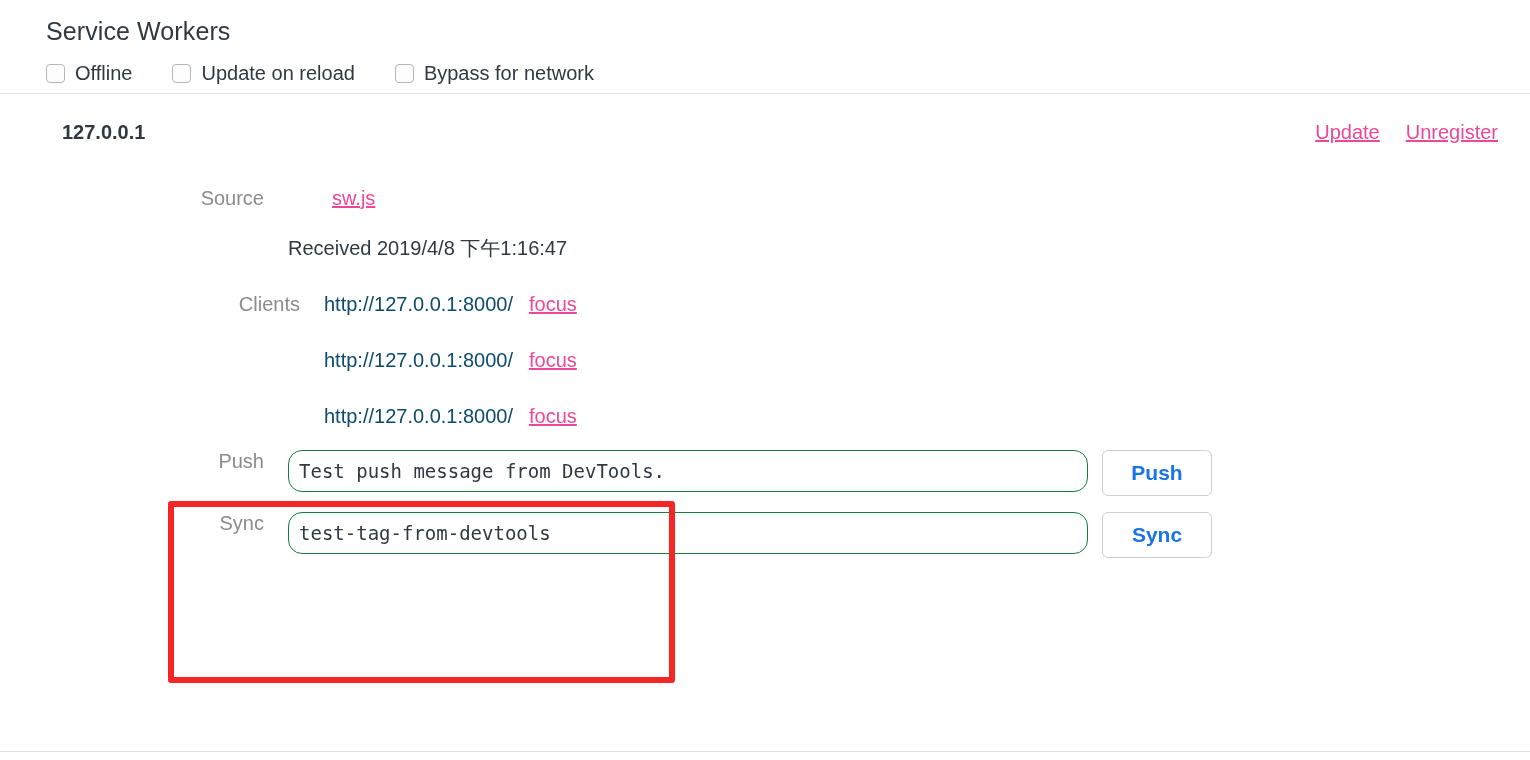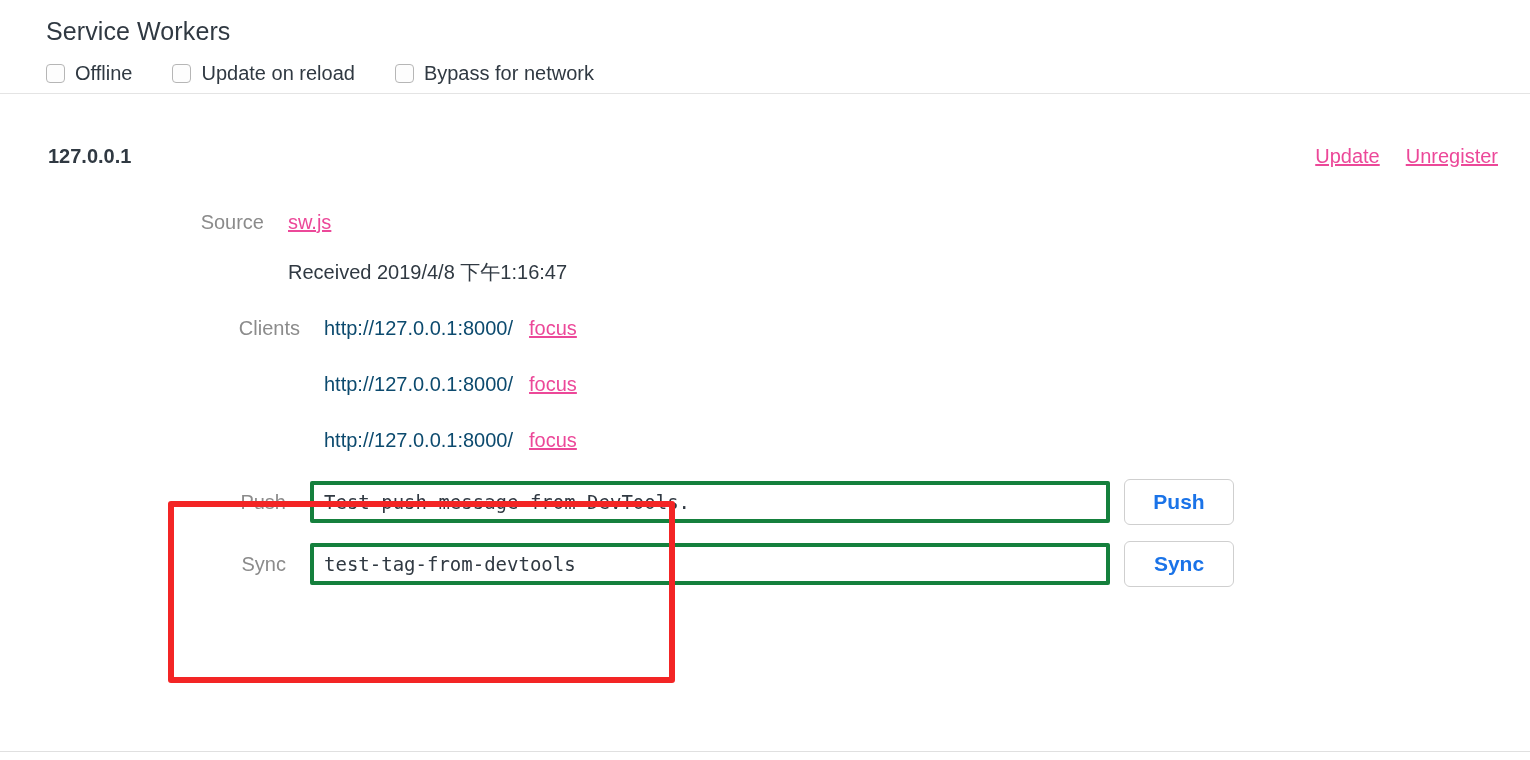--- a/index.html
+++ b/index.html
@@ -71,22 +71,21 @@
   }
 
   
   .registration {
     padding-top: 26px;
     position: relative;
   }
   .reg-head {
     position: relative;
     height: 30px;
-    padding-left: 48px;
-    margin-top: 24px;
+    padding-left: 62px;
   }
   .origin {
     font-size: 20px;
     font-weight: bold;
     color: #303942;
     line-height: 24px;
   }
   .reg-actions {
     position: absolute;
     right: 32px;
@@ -122,21 +121,21 @@
     box-sizing: border-box;
   }
   .row-value {
     margin-left: 24px;
     font-size: 20px;
     line-height: 24px;
     color: #303942;
     display: flex;
     align-items: center;
   }
-  .row-source { height: 44px; align-items: center; }
+  .row-source { height: 44px; align-items: center; gap: 44px; }
   .row-received { height: 56px; align-items: center; }
   .row-status { height: 50px; align-items: center; }
 
   .dot {
     width: 15px;
     height: 15px;
     border-radius: 50%;
     background: #3eaf4e;
     border: 1px solid #2f8c3d;
     box-sizing: border-box;
@@ -172,38 +171,37 @@
     color: #0c4a6e;
     white-space: nowrap;
   }
   .client-focus {
     margin-left: 16px;
   }
 
   
   .io-row {
     display: flex;
-    align-items: center;
+    align-items: flex-start;
     height: 56px;
     margin-top: 6px;
-    padding-left: 22px;
   }
   .io-label {
     width: 264px;
     text-align: right;
     color: #8b8b8b;
     font-size: 20px;
     flex: none;
   }
   .io-input {
     margin-left: 24px;
     width: 800px;
     height: 42px;
-    border: 4px solid #15803d;
-    border-radius: 2px;
+    border: 1px solid #15803d;
+    border-radius: 14px;
     background: #fff;
     box-sizing: border-box;
     font-family: "DejaVu Sans Mono", monospace;
     font-size: 19px;
     color: #303942;
     padding: 0 10px;
     outline: none;
   }
   .io-btn {
     margin-left: 14px;

